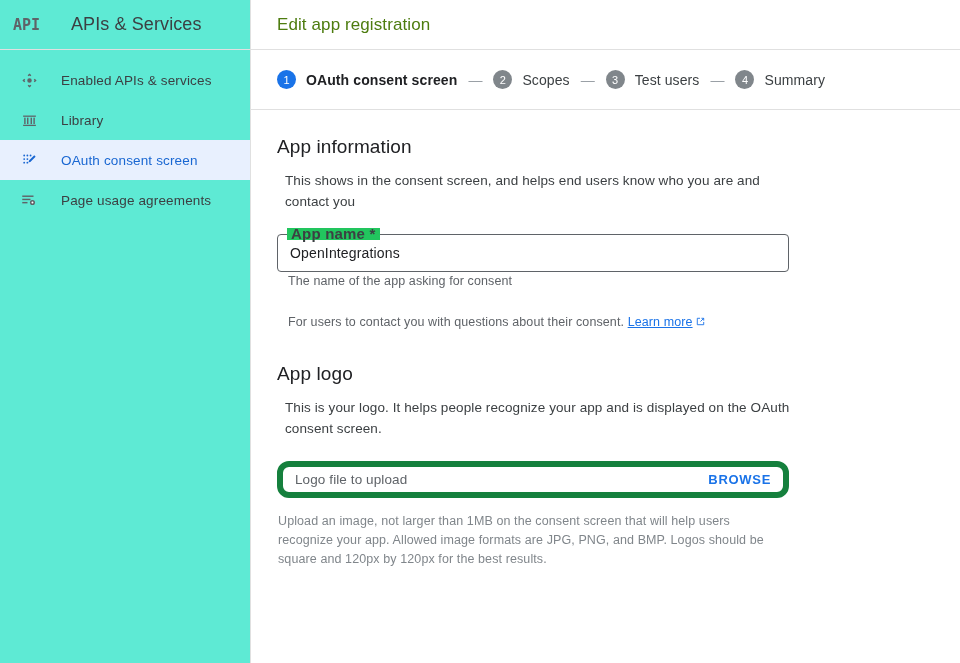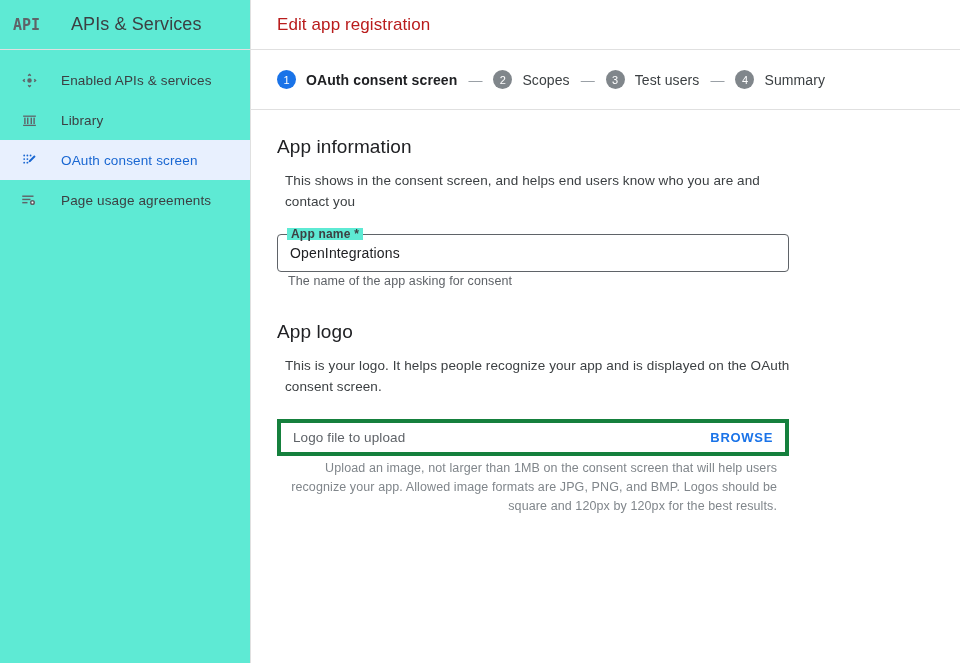--- a/index.html
+++ b/index.html
@@ -74,21 +74,21 @@
   .topbar {
     height: 50px;
     display: flex; align-items: center;
     padding-left: 26px;
     border-bottom: 1px solid #e0e0e0;
   }
   .topbar h1 {
     margin: 0;
     font-size: 17px;
     font-weight: 400;
-    color: #b91c1c;
+    color: #4d7c0f;
     letter-spacing: .1px;
   }
 
   
   .stepper {
     height: 60px;
     display: flex; align-items: center;
     padding-left: 26px;
     border-bottom: 1px solid #e0e0e0;
   }
@@ -144,23 +144,23 @@
     height: 38px;
     border: 1px solid #5f6368;
     border-radius: 4px;
     display: flex; align-items: center;
     padding: 0 12px;
     background: #fff;
   }
   .mfield .flabel {
     position: absolute;
     top: -7px; left: 9px;
-    background: #5eead4;
+    background: #22c55e;
     padding: 0 4px;
-    font-size: 12px;
+    font-size: 15px;
     color: #3c4043;
     font-weight: 700;
     letter-spacing: .2px;
     line-height: 12px;
   }
   .mfield .fval {
     font-size: 14px;
     color: #202124;
     letter-spacing: .15px;
     border: none; outline: none; background: transparent;
@@ -203,40 +203,39 @@
     font-weight: 700;
     letter-spacing: .7px;
     cursor: pointer;
     white-space: nowrap;
     margin-left: 10px;
   }
   .upload-field {
     margin-top: 22px;
     width: 512px;
     height: 37px;
-    border: 4px solid #15803d;
-    border-radius: 0;
+    border: 6px solid #15803d;
+    border-radius: 12px;
     display: flex; align-items: center;
     padding: 0 12px 0 12px;
   }
   .upload-field .ph {
     flex: 1 1 auto;
     font-size: 13.5px;
     color: #5f6368;
     letter-spacing: .1px;
   }
   .upload-helper {
-    margin-top: 3px;
+    margin-top: 14px;
     padding-left: 1px;
     font-size: 12.5px;
     color: #80868b;
     line-height: 19px;
     letter-spacing: .1px;
     max-width: 500px;
-    text-align: right;
   }
   .gap-logo { margin-top: 30px; }
 </style>
 </head>
 <body>
 
 <div id="app">
 
   <div class="sidebar">
 
@@ -343,20 +342,26 @@
 
       <div class="field-wrap">
         <div class="mfield">
           <span class="flabel">App name *</span>
           <input class="fval" type="text" value="OpenIntegrations" style="">
         </div>
         <div class="helper">The name of the app asking for consent</div>
       </div>
 
       <div class="field-wrap">
+        <div class="helper">
+          <span>For users to contact you with questions about their consent.</span>
+          <span class="link">Learn more</span><span class="ext"><svg width="11" height="11" viewBox="0 0 24 24" fill="none" stroke="#1a73e8" stroke-width="2">
+                <path d="M5 5h6M5 5v14h14v-6M12 12L19 5M14 5h5v5"></path>
+              </svg></span>
+        </div>
       </div>
 
       <div class="gap-logo">
         <h2 class="sec">App logo</h2>
         <p class="desc wide">This is your logo. It helps people recognize your app and is displayed on the OAuth consent screen.</p>
 
         <div class="upload-field">
           <span class="ph">Logo file to upload</span>
           <span class="browse-btn">BROWSE</span>
         </div>

